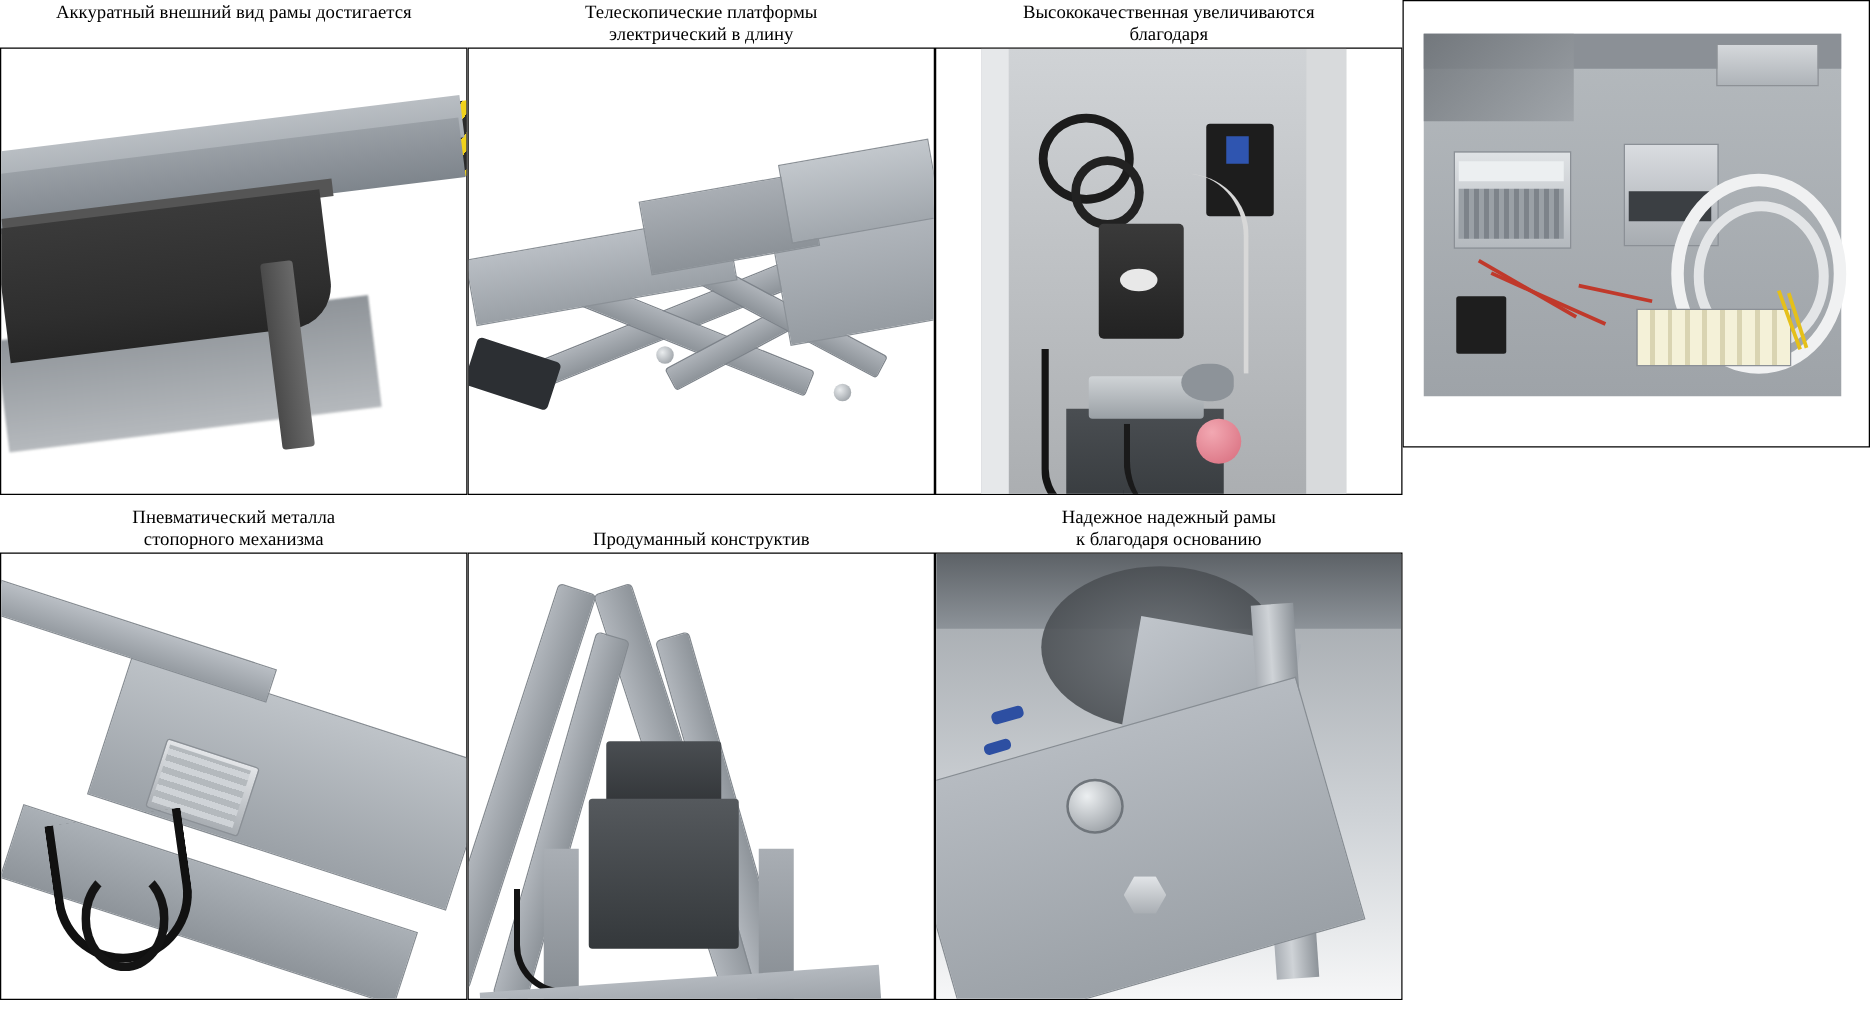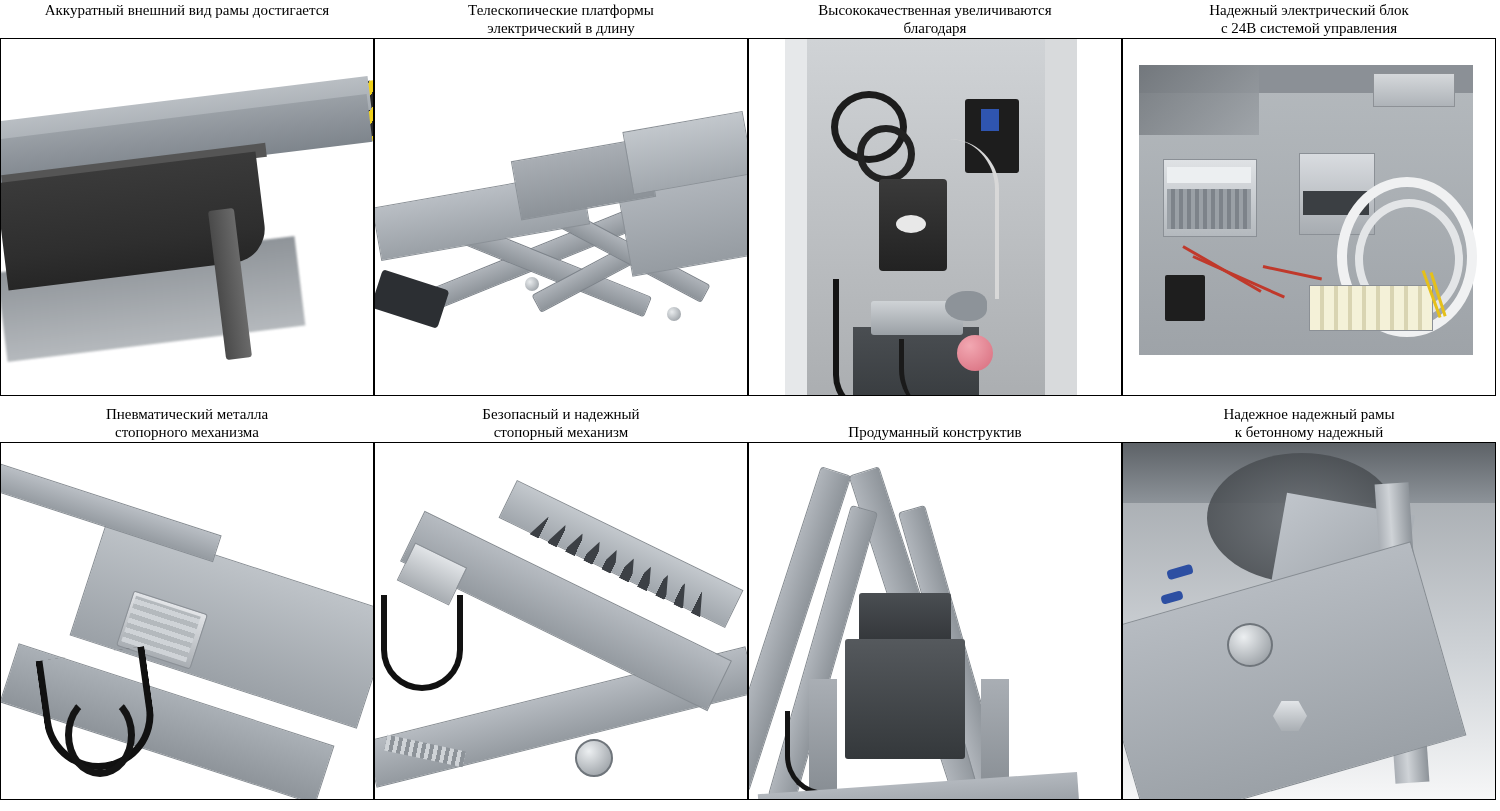--- a/index.html
+++ b/index.html
@@ -350,24 +350,20 @@
           <div class="valve"></div>
           <div class="elbow"></div>
           <div class="redbtn"></div>
           <div class="cableA"></div>
           <div class="cableB"></div>
         </div>
       </div>
     </div>
 
     <div class="cell">
-      <div class="caption tall">
-        <span>Надежный электрический блок</span><br>
-        <span>с 24В системой управления</span>
-      </div>
       <div class="photo p4" style="height:358px;">
         <div class="ph-inner">
           <div class="panel"></div>
           <div class="panel-top"></div>
           <div class="shadowtop"></div>
           <div class="topbox"></div>
           <div class="trafo"></div>
           <div class="trafo-lbl"></div>
           <div class="trafo-core"></div>
           <div class="contactor"></div>
@@ -396,38 +392,20 @@
           <div class="bar b2"></div>
           <div class="bar b1"></div>
           <div class="cyl"></div>
           <div class="cyl-lines"></div>
           <div class="hose"></div>
           <div class="hose2"></div>
         </div>
       </div>
     </div>
 
-    <div class="cell">
-      <div class="caption tall">
-        <span>Безопасный и надежный</span><br>
-        <span>стопорный механизм</span>
-      </div>
-      <div class="photo p6" style="height:358px;">
-        <div class="ph-inner">
-          <div class="arm a2"></div>
-          <div class="arm a1"></div>
-          <div class="arm a3"></div>
-          <div class="rack"></div>
-          <div class="cyl"></div>
-          <div class="hose"></div>
-          <div class="spring"></div>
-          <div class="bolt"></div>
-        </div>
-      </div>
-    </div>
 
     <div class="cell">
       <div class="caption tall" style="padding-top:20px;">
         <span>Продуманный конструктив</span>
       </div>
       <div class="photo p7" style="height:358px;">
         <div class="ph-inner">
           <div class="lnk l1"></div>
           <div class="lnk l2"></div>
           <div class="lnk l3"></div>
@@ -438,21 +416,21 @@
           <div class="plate2"></div>
           <div class="cable"></div>
           <div class="base"></div>
         </div>
       </div>
     </div>
 
     <div class="cell">
       <div class="caption tall">
         <span>Надежное надежный рамы</span><br>
-        <span>к бетонному надежный</span>
+        <span>к благодаря основанию</span>
       </div>
       <div class="photo p8" style="height:358px;">
         <div class="ph-inner">
           <div class="floor"></div>
           <div class="dark-band"></div>
           <div class="tyre"></div>
           <div class="brace"></div>
           <div class="post"></div>
           <div class="plate"></div>
           <div class="bolt"></div>

